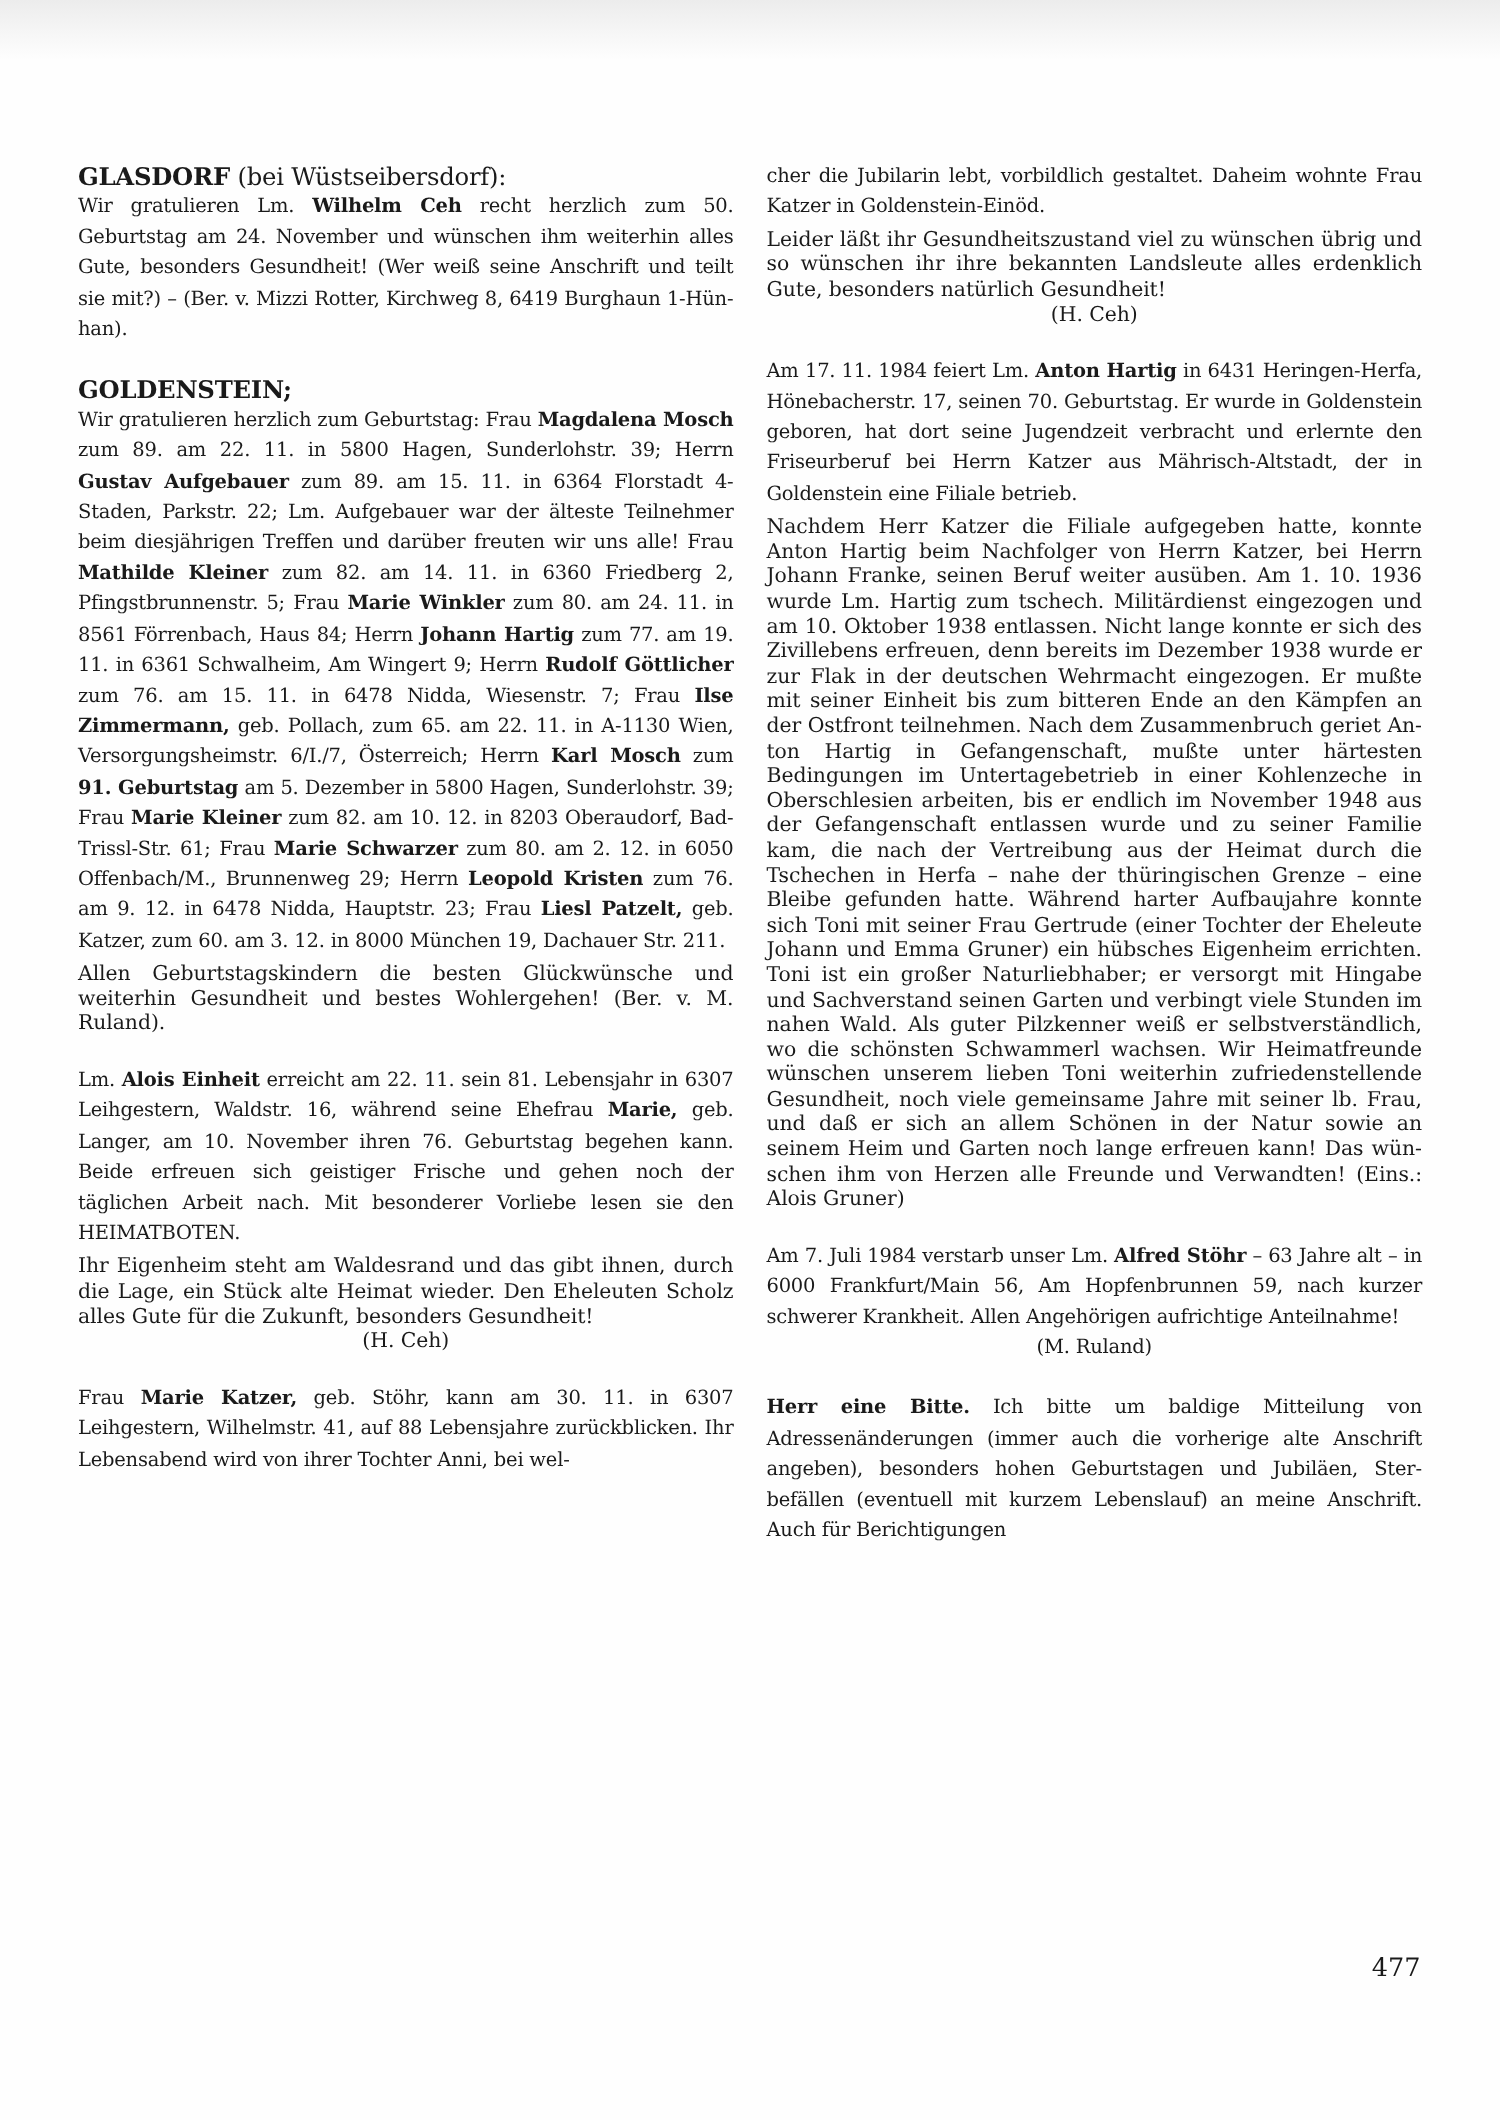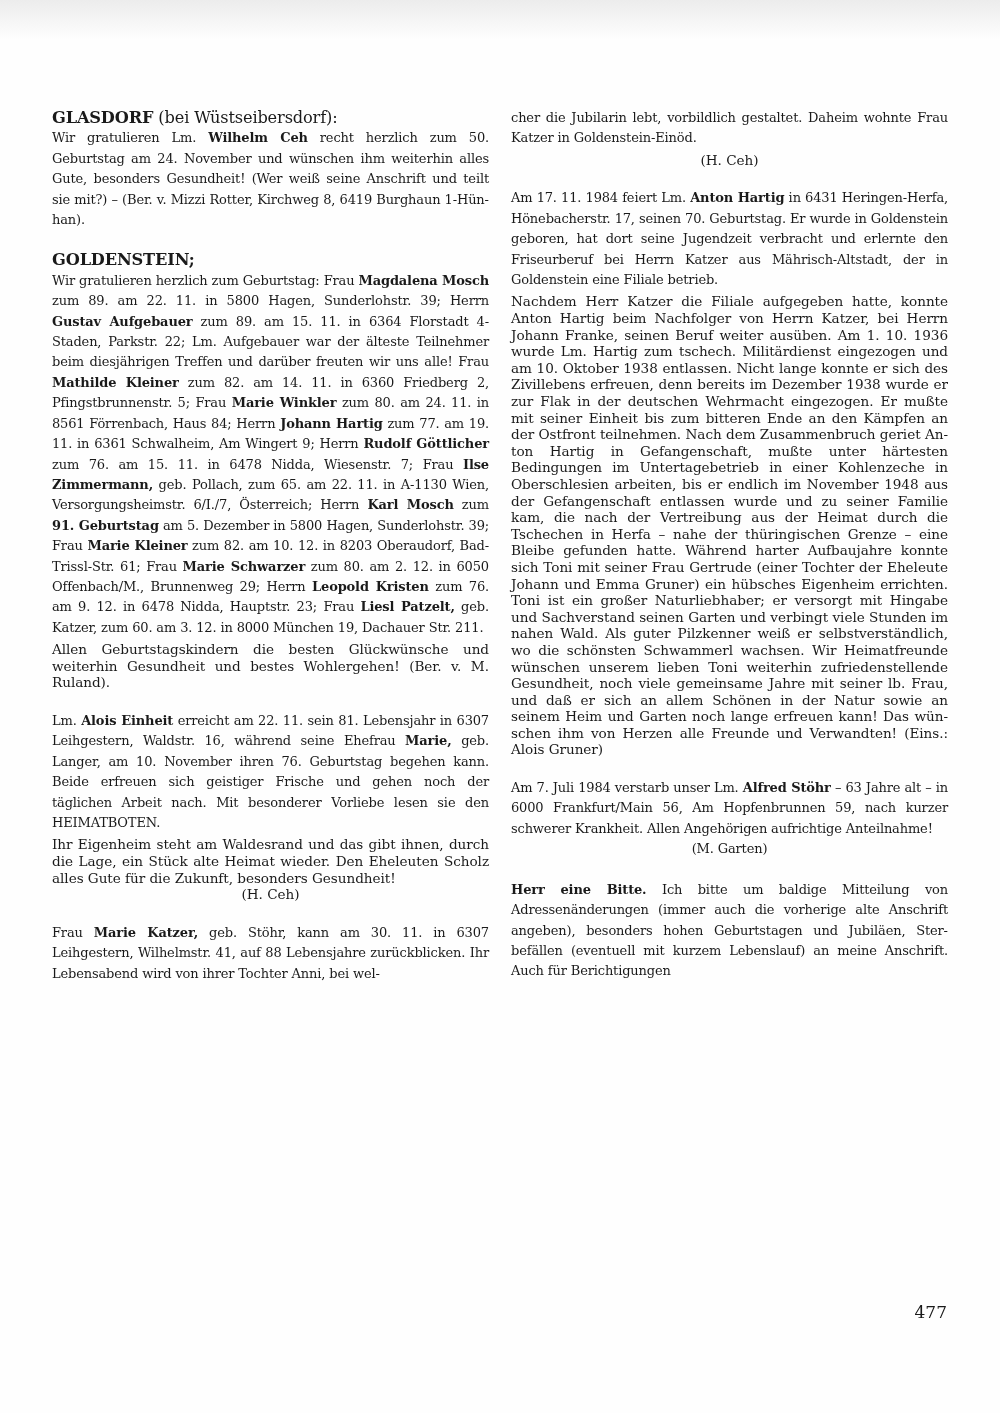--- a/index.html
+++ b/index.html
@@ -57,29 +57,29 @@
   <p class="p small"><span>Ihr Eigenheim steht am Waldesrand und das gibt ihnen, durch die Lage, ein Stück alte Heimat wie­der. Den Eheleuten Scholz alles Gute für die Zu­kunft, besonders Gesundheit!</span><span class="sig-line">
         <span></span>
         <span>(H. Ceh)</span>
       </span></p>
   <div class="gap"></div>
   <p class="p">Frau <b>Marie Katzer,</b> geb. Stöhr, kann am 30. 11. in 6307 Leihgestern, Wilhelmstr. 41, auf 88 Lebensjahre zurückblicken. Ihr Lebens­abend wird von ihrer Tochter Anni, bei wel-</p>
 </div>
 
 <div class="col" id="col-right">
   <p class="p">cher die Jubilarin lebt, vorbildlich gestaltet. Daheim wohnte Frau Katzer in Goldenstein-Einöd.</p>
-  <p class="p small"><span class="sig-line">
+  <p class="p small"><span>Leider läßt ihr Gesundheitszustand viel zu wün­schen übrig und so wünschen ihr ihre bekannten Landsleute alles erdenklich Gute, besonders natür­lich Gesundheit!</span><span class="sig-line">
         <span></span>
         <span>(H. Ceh)</span>
       </span></p>
   <div class="gap"></div>
   <p class="p">Am 17. 11. 1984 feiert Lm. <b>Anton Hartig</b> in 6431 Heringen-Herfa, Hönebacherstr. 17, sei­nen 70. Geburtstag. Er wurde in Goldenstein geboren, hat dort seine Jugendzeit verbracht und erlernte den Friseurberuf bei Herrn Kat­zer aus Mährisch-Altstadt, der in Goldenstein eine Filiale betrieb.</p>
   <p class="p small">Nachdem Herr Katzer die Filiale aufgegeben hatte, konnte Anton Hartig beim Nachfolger von Herrn Katzer, bei Herrn Johann Franke, seinen Beruf weiter ausüben. Am 1. 10. 1936 wurde Lm. Hartig zum tschech. Militärdienst eingezogen und am 10. Oktober 1938 entlassen. Nicht lange konnte er sich des Zivillebens erfreuen, denn bereits im Dezember 1938 wurde er zur Flak in der deutschen Wehrmacht eingezogen. Er mußte mit seiner Einheit bis zum bitteren Ende an den Kämpfen an der Ostfront teilnehmen. Nach dem Zusammenbruch geriet An­ton Hartig in Gefangenschaft, mußte unter härte­sten Bedingungen im Untertagebetrieb in einer Kohlenzeche in Oberschlesien arbeiten, bis er end­lich im November 1948 aus der Gefangenschaft entlassen wurde und zu seiner Familie kam, die nach der Vertreibung aus der Heimat durch die Tschechen in Herfa – nahe der thüringischen Grenze – eine Bleibe gefunden hatte. Während harter Aufbaujahre konnte sich Toni mit seiner Frau Gertrude (einer Tochter der Eheleute Johann und Emma Gruner) ein hübsches Eigenheim errich­ten. Toni ist ein großer Naturliebhaber; er versorgt mit Hingabe und Sachverstand seinen Garten und verbingt viele Stunden im nahen Wald. Als guter Pilzkenner weiß er selbstverständlich, wo die schönsten Schwammerl wachsen. Wir Heimat­freunde wünschen unserem lieben Toni weiterhin zufriedenstellende Gesundheit, noch viele gemein­same Jahre mit seiner lb. Frau, und daß er sich an allem Schönen in der Natur sowie an seinem Heim und Garten noch lange erfreuen kann! Das wün­schen ihm von Herzen alle Freunde und Verwand­ten! (Eins.: Alois Gruner)</p>
   <div class="gap"></div>
   <p class="p"><span>Am 7. Juli 1984 verstarb unser Lm. <b>Alfred Stöhr</b> – 63 Jahre alt – in 6000 Frankfurt/Main 56, Am Hopfenbrunnen 59, nach kurzer schwerer Krankheit. Allen Angehörigen auf­richtige Anteilnahme!</span><span class="sig-line">
         <span></span>
-        <span>(M. Garten)</span>
+        <span>(M. Ruland)</span>
       </span></p>
   <div class="gap"></div>
   <p class="p"><b>Herr eine Bitte.</b> Ich bitte um baldige Mittei­lung von Adressenänderungen (immer auch die vorherige alte Anschrift angeben), beson­ders hohen Geburtstagen und Jubiläen, Ster­befällen (eventuell mit kurzem Lebenslauf) an meine Anschrift. Auch für Berichtigungen</p>
 </div>
 
 <div class="pagenum">477</div>
 
 </body></html>

